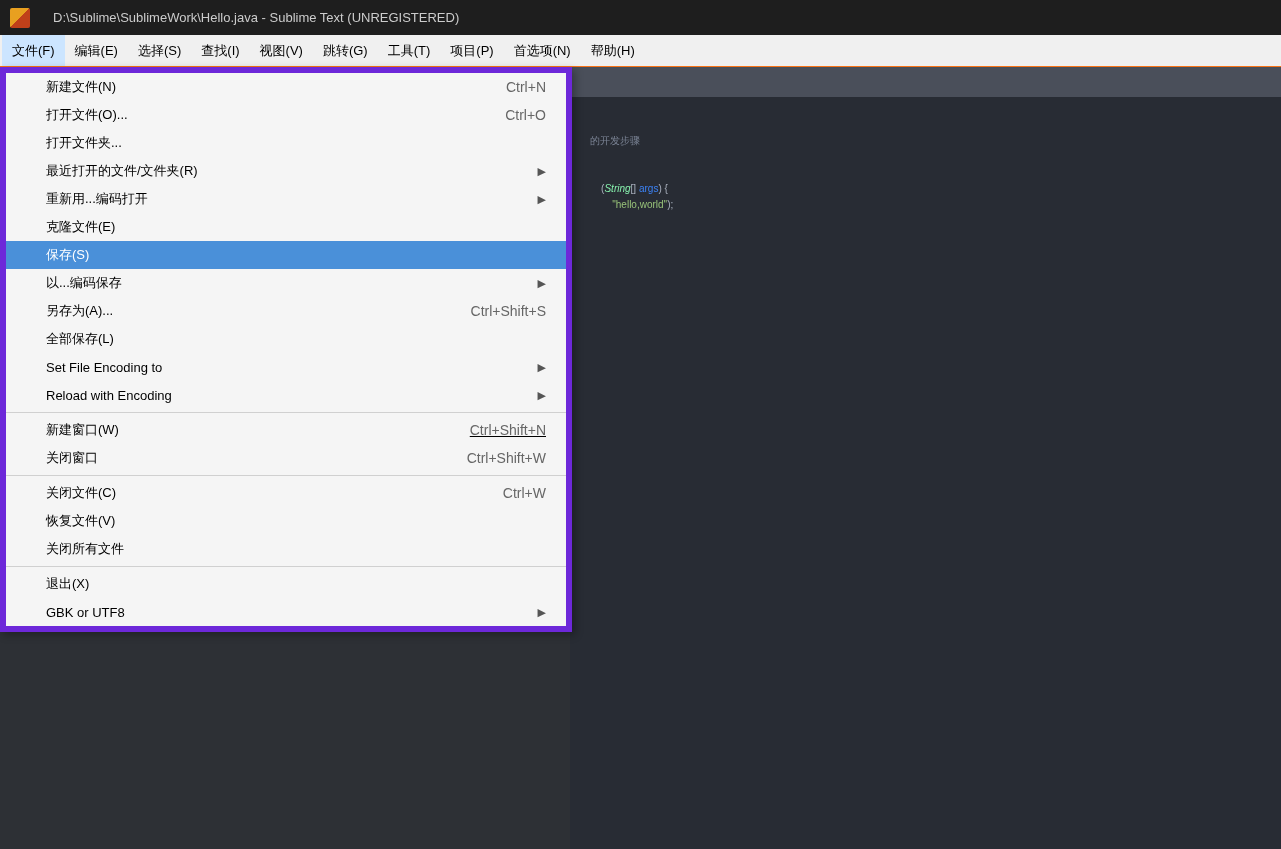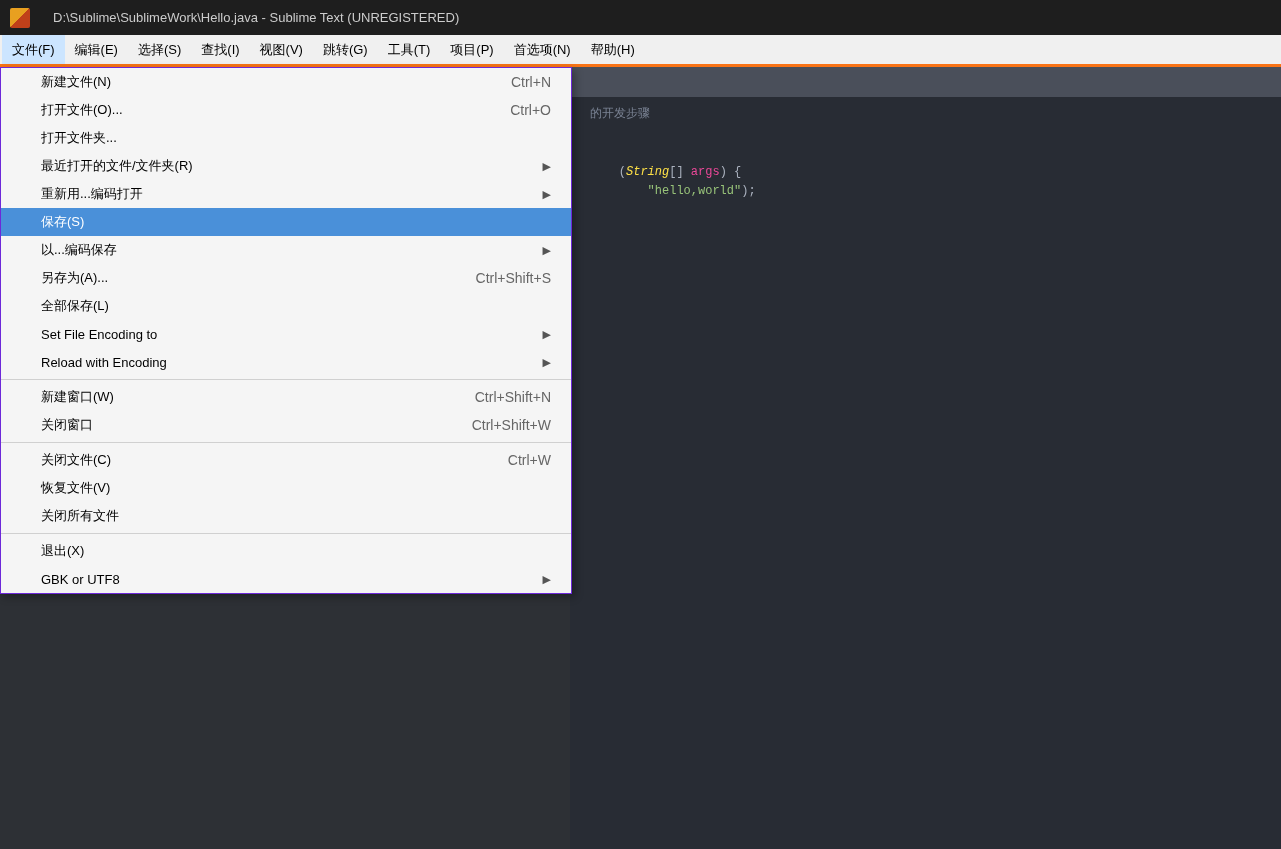--- a/index.html
+++ b/index.html
@@ -34,21 +34,21 @@
       font-family: "Segoe UI", sans-serif;
     }
 
     
     #menu-bar {
       background: #f0f0f0;
       height: 32px;
       display: flex;
       align-items: center;
       padding: 0 2px;
-      border-bottom: 3px solid #f97316;
+      border-bottom: 1px solid #f97316;
     }
     .menu-item {
       padding: 4px 10px;
       font-size: 13px;
       color: #000;
       cursor: pointer;
       height: 100%;
       display: flex;
       align-items: center;
     }
@@ -59,40 +59,40 @@
     
     #editor-area {
       position: absolute;
       top: 67px;
       left: 570px;
       right: 0;
       bottom: 0;
       background: #282c34;
     }
     #editor-content {
-      padding: 8px 20px;
-      font-family: Liberation Mono, monospace;
-      font-size: 12px;
+      padding: 36px 20px;
+      font-family: Liberation Sans, sans-serif;
+      font-size: 10px;
       line-height: 1.6;
       color: #abb2bf;
     }
     .code-comment { color: #7a8394; }
-    .code-type { color: #fde047; font-style: italic; }
+    .code-type { color: #86efac; font-style: italic; }
     .code-string { color: #98c379; }
-    .code-param { color: #ec4899; }
+    .code-param { color: #3b82f6; }
     .code-plain { color: #abb2bf; }
 
     
     #dropdown-menu {
       position: absolute;
       top: 67px;
       left: 0;
       width: 572px;
       background: #f5f5f5;
-      border: 1px solid #6d28d9;
+      border: 6px solid #6d28d9;
       box-shadow: 3px 3px 8px rgba(0,0,0,0.3);
       z-index: 100;
       font-size: 13px;
     }
     .dropdown-item {
       display: flex;
       align-items: center;
       justify-content: space-between;
       padding: 5px 20px 5px 40px;
       cursor: pointer;
@@ -186,20 +186,24 @@
       <span style="display: flex; align-items: center; gap: 8px;">
         <span class="arrow">▶</span>
       </span>
     </div>
     <div class="dropdown-item">
       <span>重新用...编码打开</span>
       <span style="display: flex; align-items: center; gap: 8px;">
         <span class="arrow">▶</span>
       </span>
     </div>
+    <div class="dropdown-item">
+      <span>克隆文件(E)</span>
+      <span style="display: flex; align-items: center; gap: 8px;"></span>
+    </div>
     <div class="dropdown-item highlighted">
       <span>保存(S)</span>
       <span style="display: flex; align-items: center; gap: 8px;"></span>
     </div>
     <div class="dropdown-item">
       <span>以...编码保存</span>
       <span style="display: flex; align-items: center; gap: 8px;">
         <span class="arrow">▶</span>
       </span>
     </div>
@@ -221,21 +225,21 @@
     </div>
     <div class="dropdown-item">
       <span>Reload with Encoding</span>
       <span style="display: flex; align-items: center; gap: 8px;">
         <span class="arrow">▶</span>
       </span>
     </div>
     <div class="dropdown-separator"></div>
     <div class="dropdown-item">
       <span>新建窗口(W)</span>
-      <span style="display: flex; align-items: flex-end; gap: 8px;">
+      <span style="display: flex; align-items: flex-end; gap: 8px; text-decoration: underline;">
         <span class="shortcut">Ctrl+Shift+N</span>
       </span>
     </div>
     <div class="dropdown-item">
       <span>关闭窗口</span>
       <span style="display: flex; align-items: flex-start; gap: 8px;">
         <span class="shortcut">Ctrl+Shift+W</span>
       </span>
     </div>
     <div class="dropdown-separator"></div>

